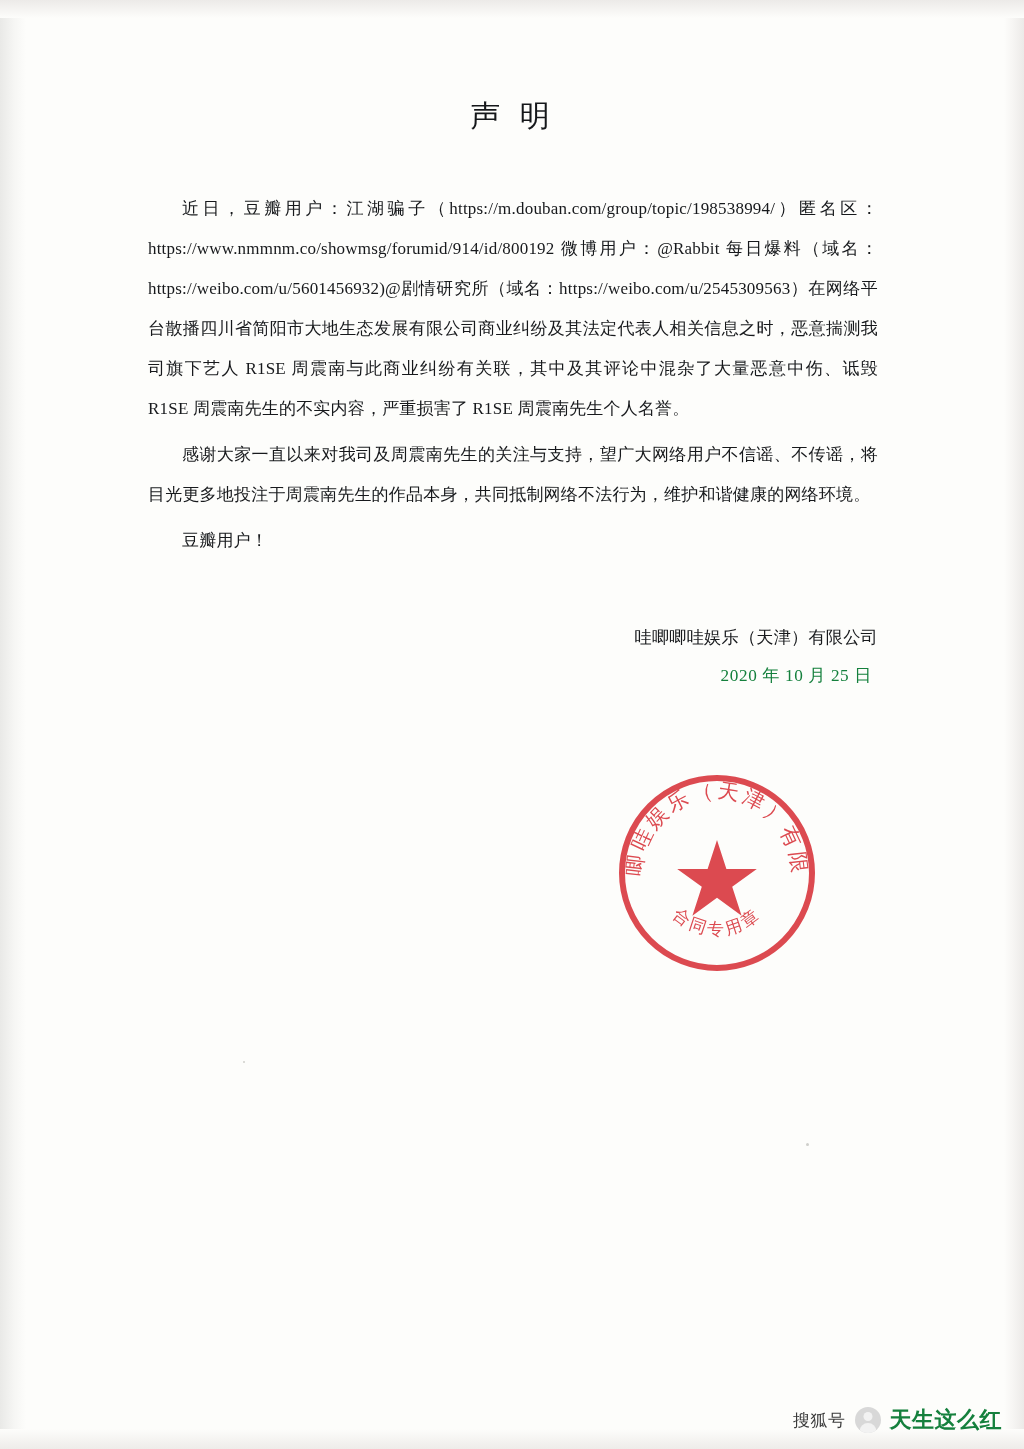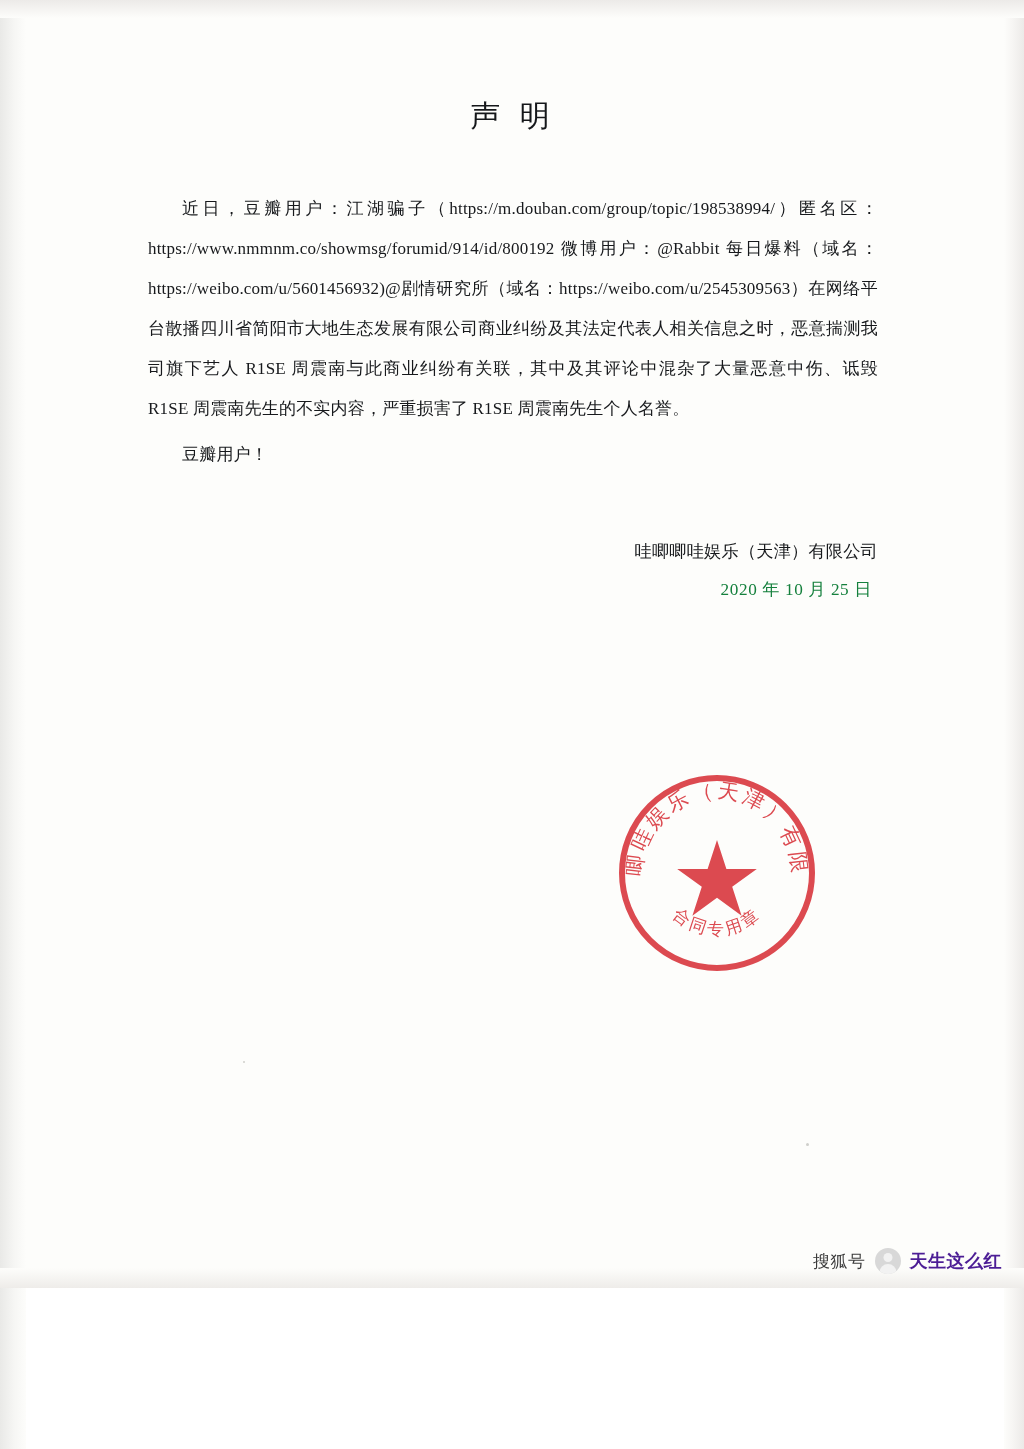--- a/index.html
+++ b/index.html
@@ -14,21 +14,21 @@
     font-family: "Liberation Serif", "DejaVu Serif", serif;
     overflow: hidden;
   }
 
   
   .page {
     position: absolute;
     left: 0;
     top: 0;
     width: 1024px;
-    height: 1288px;
+    height: 1449px;
     background: #fdfdfb;
   }
   .page-shade-left {
     position: absolute;
     left: 0; top: 0;
     width: 26px; height: 1449px;
     background: linear-gradient(to right, #e9e9e7 0%, #f6f6f4 55%, #fdfdfb 100%);
   }
   .page-shade-right {
     position: absolute;
@@ -148,22 +148,22 @@
     content: "";
     position: absolute;
     left: 50%;
     top: 16px;
     width: 17px; height: 13px;
     border-radius: 9px 9px 0 0;
     background: #f2f2f2;
     transform: translateX(-50%);
   }
   .wm-name {
-    font-size: 18px;
-    color: #4c1d95;
+    font-size: 22px;
+    color: #15803d;
     font-weight: bold;
     letter-spacing: 0.5px;
   }
 
   
   .speck {
     position: absolute;
     background: #cfcfcb;
     border-radius: 50%;
   }
@@ -183,20 +183,23 @@
   <div class="doc">
 
     <h1 class="doc-title">声 明</h1>
 
     <p class="para indent">
       <span>近日，豆瓣用户：江湖骗子（https://m.douban.com/group/topic/198538994/）匿名区：https://www.nmmnm.co/showmsg/forumid/914/id/800192 微博用户：@Rabbit 每日爆料（域名：https://weibo.com/u/5601456932)@剧情研究所（域名：https://weibo.com/u/2545309563）在网络平台散播四川省简阳市大地生态发展有限公司商业纠纷及其法定代表人相关信息之时，恶意揣测我司旗下艺人 R1SE 周震南与此商业纠纷有关联，其中及其评论中混杂了大量恶意中伤、诋毁 R1SE 周震南先生的不实内容，严重损害了 R1SE 周震南先生个人名誉。</span>
     </p>
 
 
 
+    <p class="para indent">
+      <span>感谢大家一直以来对我司及周震南先生的关注与支持，望广大网络用户不信谣、不传谣，将目光更多地投注于周震南先生的作品本身，共同抵制网络不法行为，维护和谐健康的网络环境。</span>
+    </p>
 
     <p class="para indent">
       <span>豆瓣用户！</span>
     </p>
 
     <div class="sign-block">
       <div class="sign-company">哇唧唧哇娱乐（天津）有限公司</div>
       <div class="sign-date">2020 年 10 月 25 日</div>
     </div>
 

